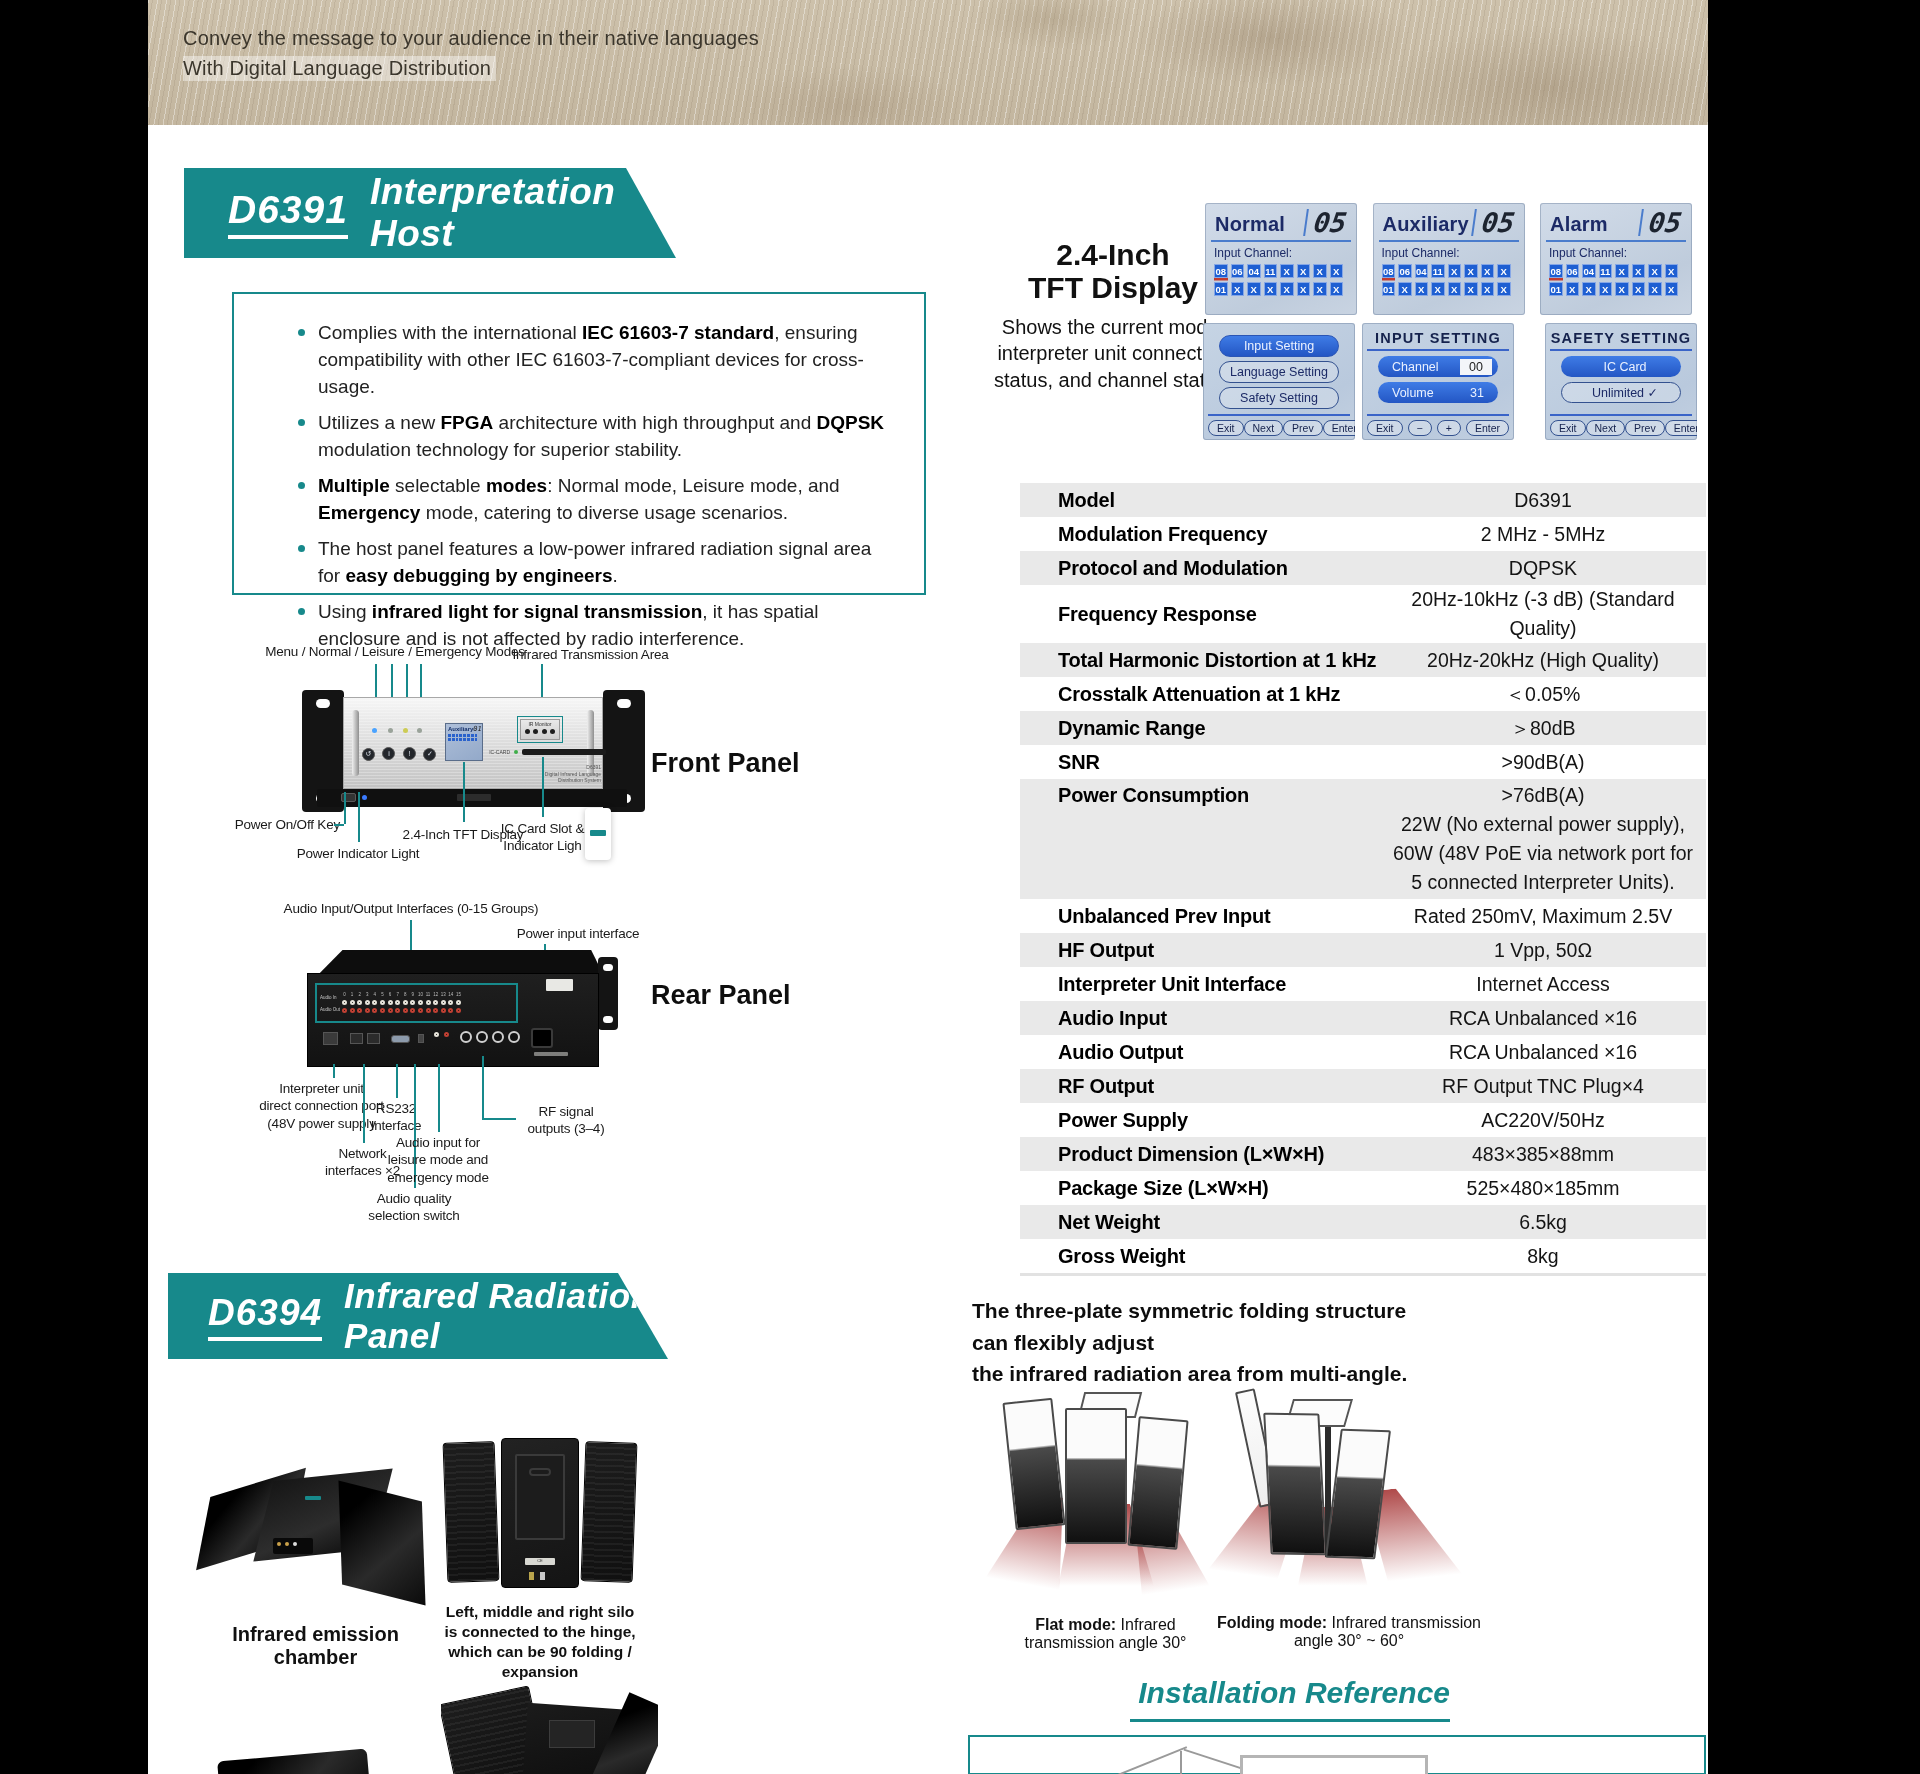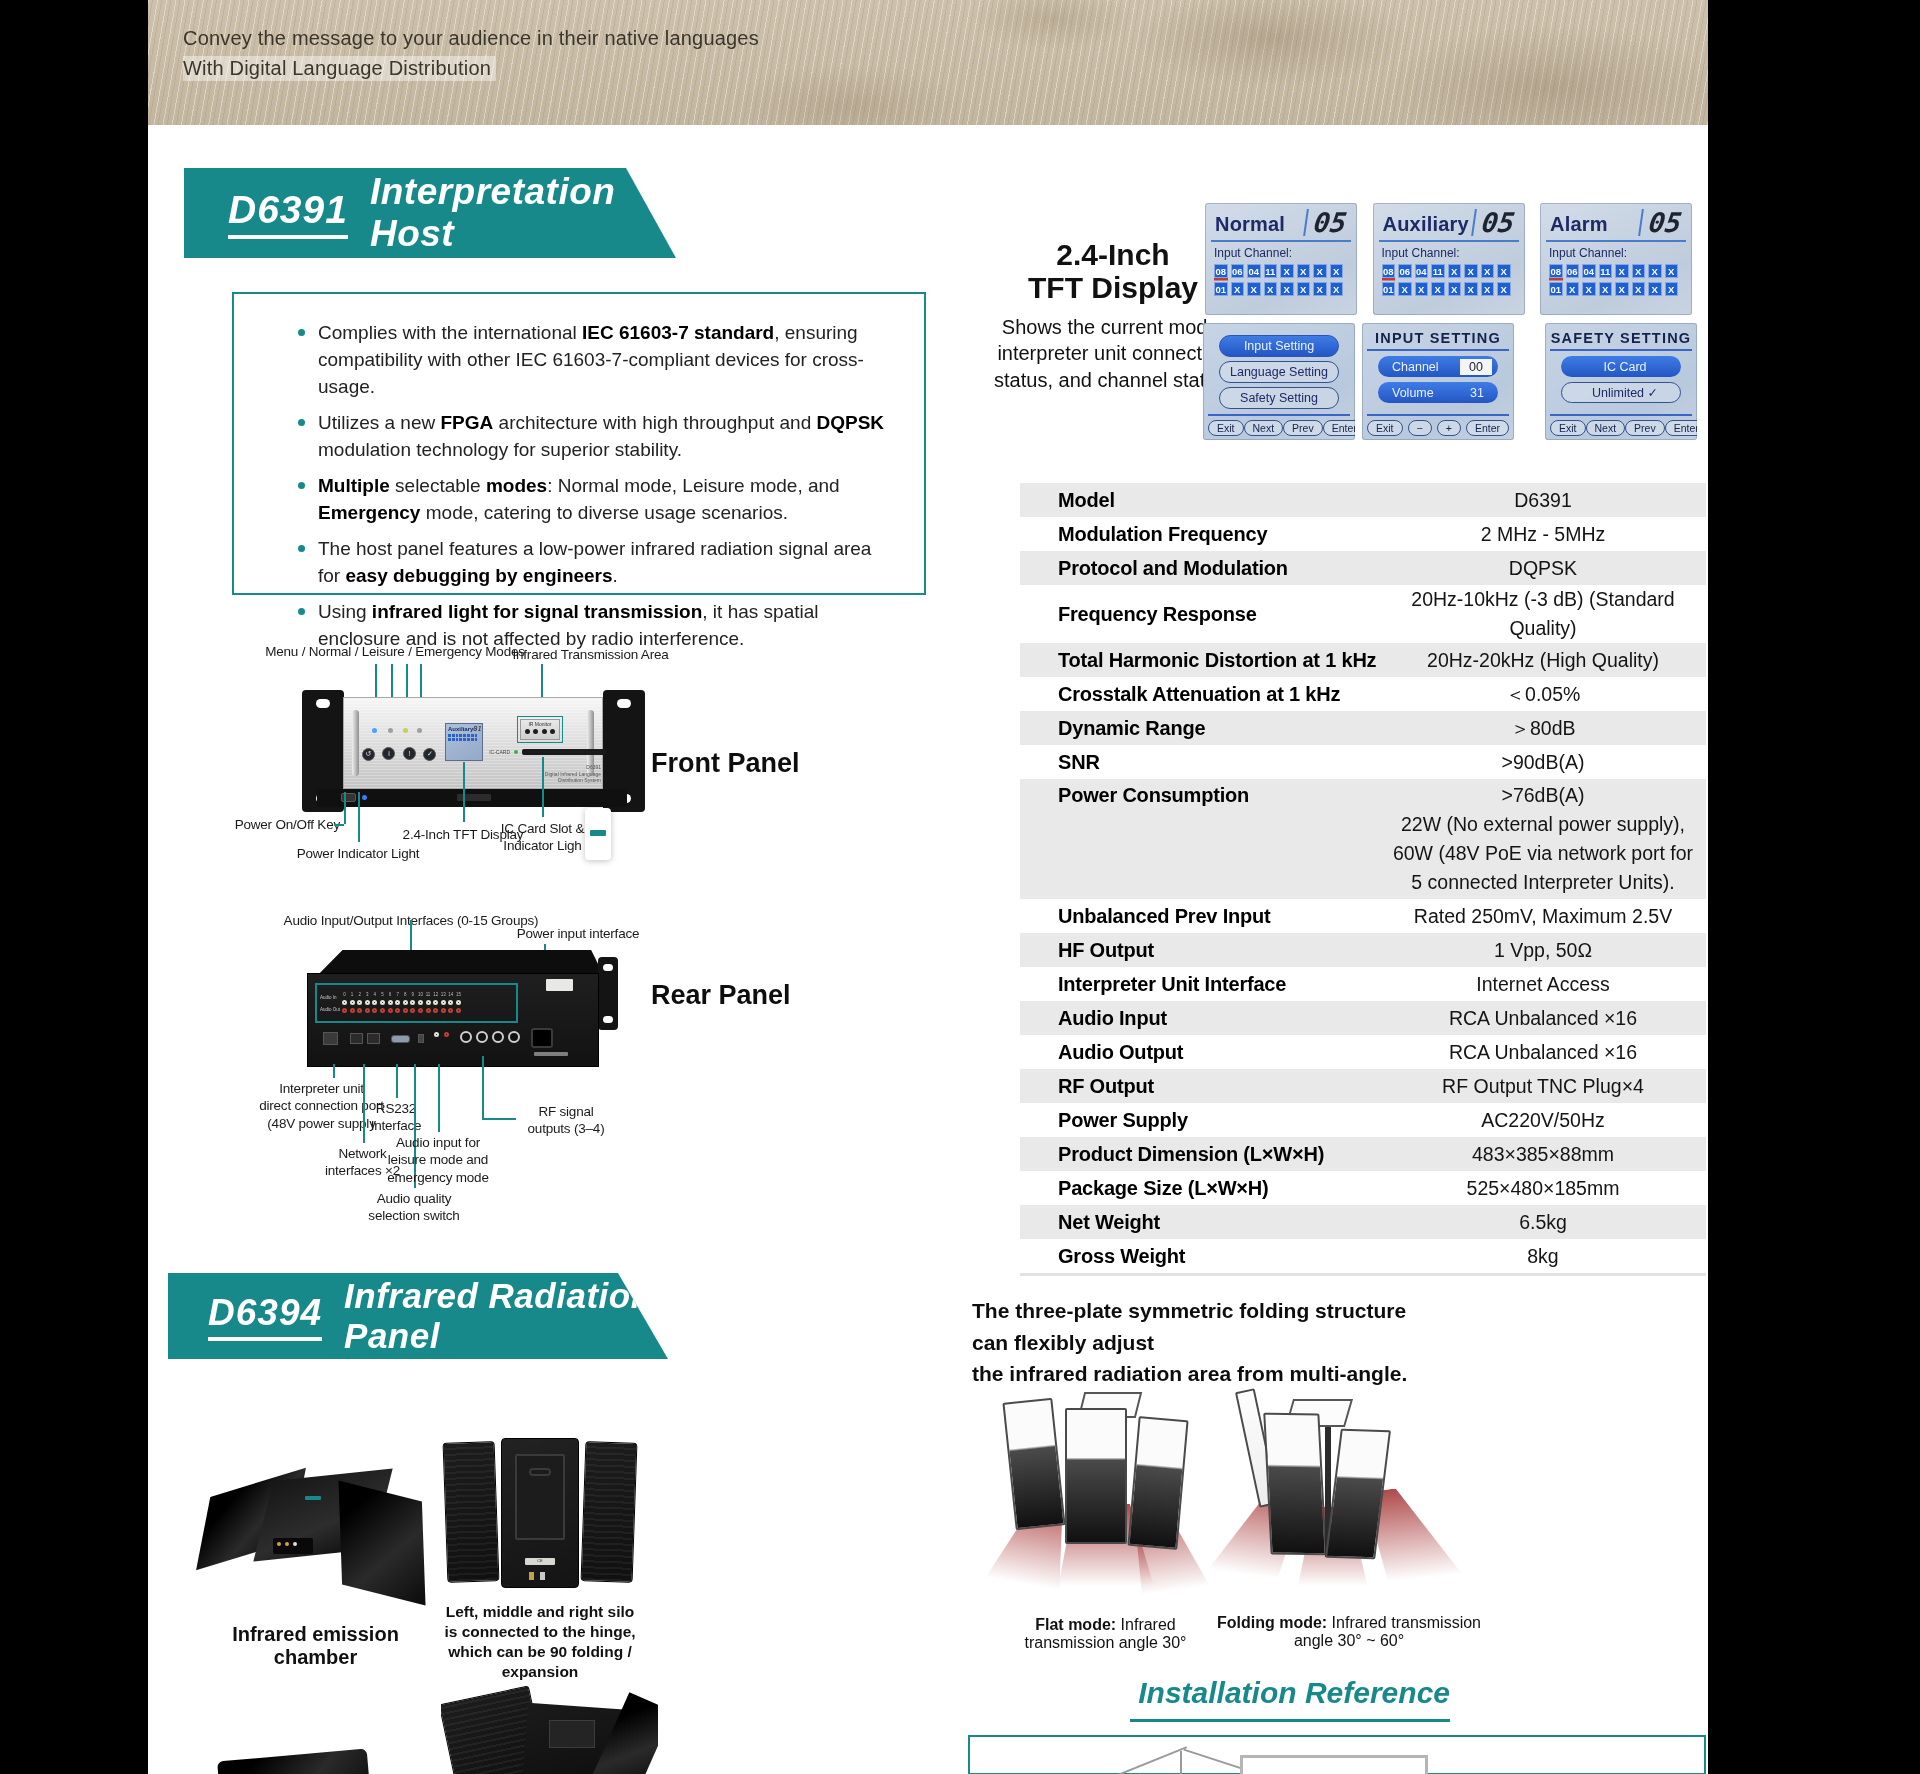--- a/index.html
+++ b/index.html
@@ -616,21 +616,21 @@
   <div class="callout-h" style="left:186px; top:824px; width:10px;"></div>
   <div class="fig-label" style="left:95px; top:845px; width:230px;">Power Indicator Light</div>
   <div class="fig-label" style="left:200px; top:826px; width:230px;">2.4-Inch TFT Display</div>
   <div class="fig-label" style="left:327px; top:820px; width:135px;">IC Card Slot &amp;
 Indicator Ligh</div>
   <div class="card" style="left:437px; top:808px;">
       <i></i>
     </div>
   <div class="panel-title" style="left:503px; top:748px;">Front Panel</div>
 
-  <div class="fig-label" style="left:103px; top:900px; width:320px;margin-top:12px;">Audio Input/Output Interfaces (0-15 Groups)</div>
+  <div class="fig-label" style="left:103px; top:900px; width:320px;">Audio Input/Output Interfaces (0-15 Groups)</div>
   <div class="callout-v" style="left:262px; top:920px; height:66px;"></div>
   <div class="fig-label" style="left:330px; top:925px; width:200px;">Power input interface</div>
   <div class="callout-v" style="left:396px; top:944px; height:88px;"></div>
 
   <div>
     <div class="rear-top" style="left:159px; top:950px; width:296px; height:24px;"></div>
     <div class="ear" style="left:450px; top:957px; width:20px; height:73px;">
       <span class="hole" style="top:7px; width:10px; height:7px;"></span>
         <span class="hole" style="bottom:7px; width:10px; height:7px;"></span>
     </div>

